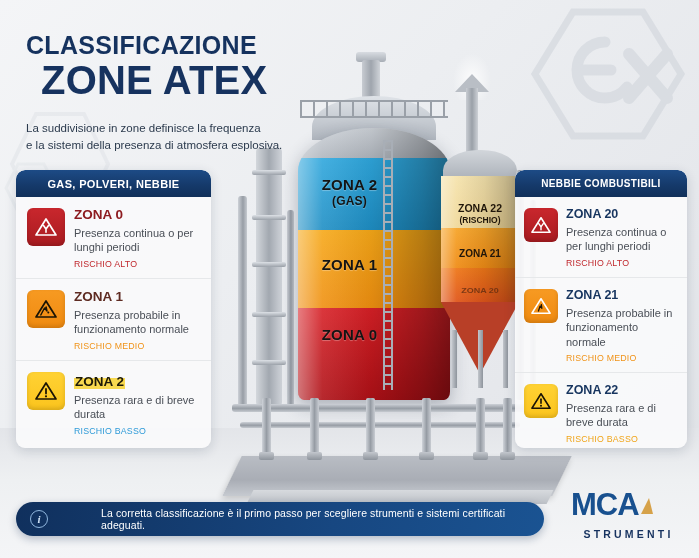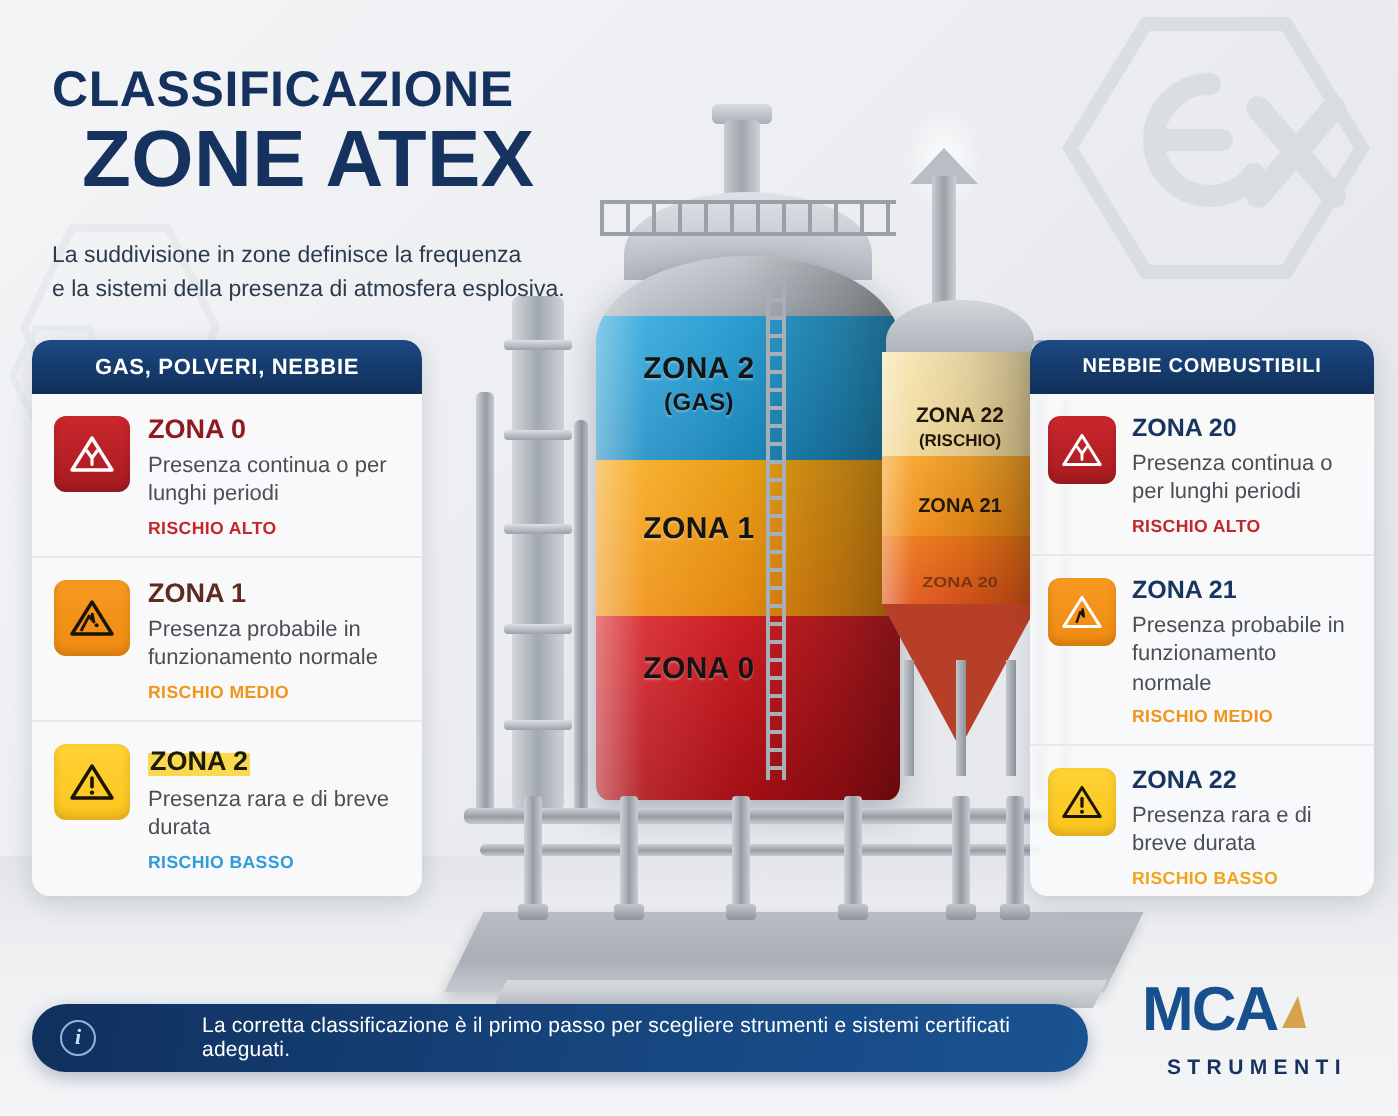--- a/index.html
+++ b/index.html
@@ -250,21 +250,21 @@
   .tile-orange { background: linear-gradient(180deg,#f79a22,#ef8a10); }
   .tile-yellow { background: linear-gradient(180deg,#ffd234,#fbc41d); }
 
   .card-body { min-width: 0; }
   .card-title { font-size: 13.5px; font-weight: bold; line-height: 1.1; }
   .panel-right .card-title { font-size: 12.5px; }
   .card-desc {
     margin-top: 3px; font-size: 11px; color: #4a4f57; line-height: 1.32;
   }
   .card-risk {
-    margin-top: 4px; font-size: 8.8px; font-weight: bold; letter-spacing: .2px;
+    margin-top: 4px; font-size: 8.8px; font-weight: normal; letter-spacing: .2px;
   }
 
   
   .banner {
     position: absolute; left: 16px; bottom: 22px; z-index: 12;
     width: 528px; height: 34px; border-radius: 17px;
     background: linear-gradient(100deg,#0f2f5c 0%,#16467f 55%,#1b5header 100%);
     background: linear-gradient(100deg,#10305d 0%,#174781 60%,#1a5392 100%);
     display: flex; align-items: center; gap: 9px; padding: 0 14px;
     box-shadow: 0 3px 9px rgba(15,40,80,.28);

